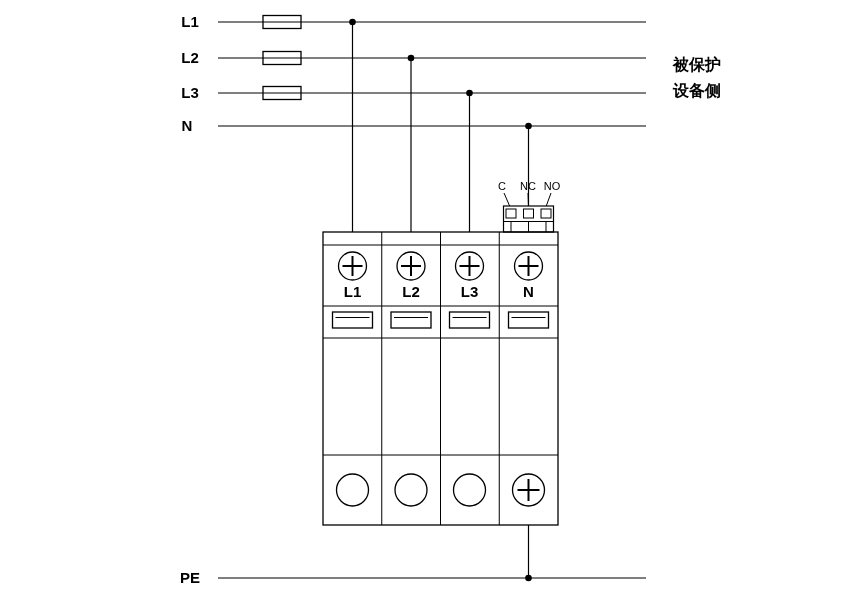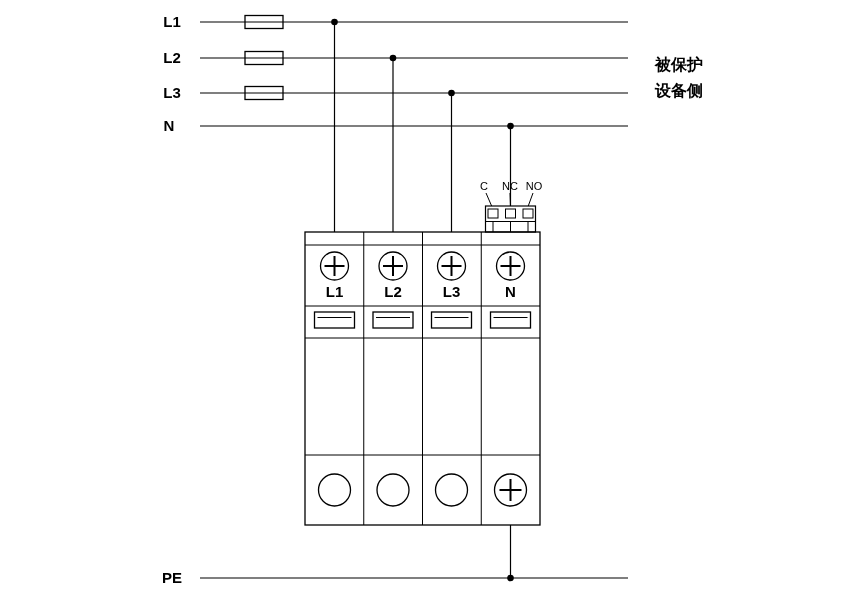--- a/index.html
+++ b/index.html
@@ -7,20 +7,21 @@
     padding: 0;
     background: #ffffff;
     font-family: "Liberation Sans", sans-serif;
   }
   .stage {
     position: relative;
     width: 779px;
     height: 596px;
     background: #ffffff;
     overflow: hidden;
+    padding-left: 18px;
   }
   svg { display: block; }
   .wire   { stroke: #000; stroke-width: 1.2; fill: none; }
   .thin   { stroke: #000; stroke-width: 1;   fill: none; }
   .shape  { stroke: #000; stroke-width: 1.3; fill: none; }
   .whitebox { stroke: #000; stroke-width: 1.2; fill: #fff; }
   .dot    { fill: #000; stroke: none; }
   .cross  { stroke: #000; stroke-width: 2; fill: none; }
   .lbl    { font-family: "Liberation Sans", sans-serif; font-weight: bold; font-size: 15px; fill: #000; }
   .lbl-small { font-family: "Liberation Sans", sans-serif; font-weight: normal; font-size: 11px; fill: #000; }

